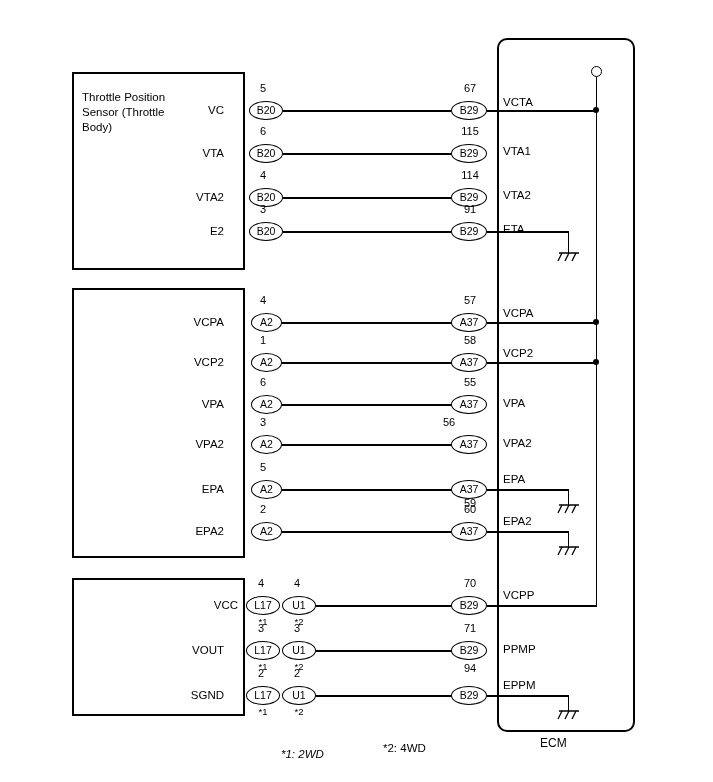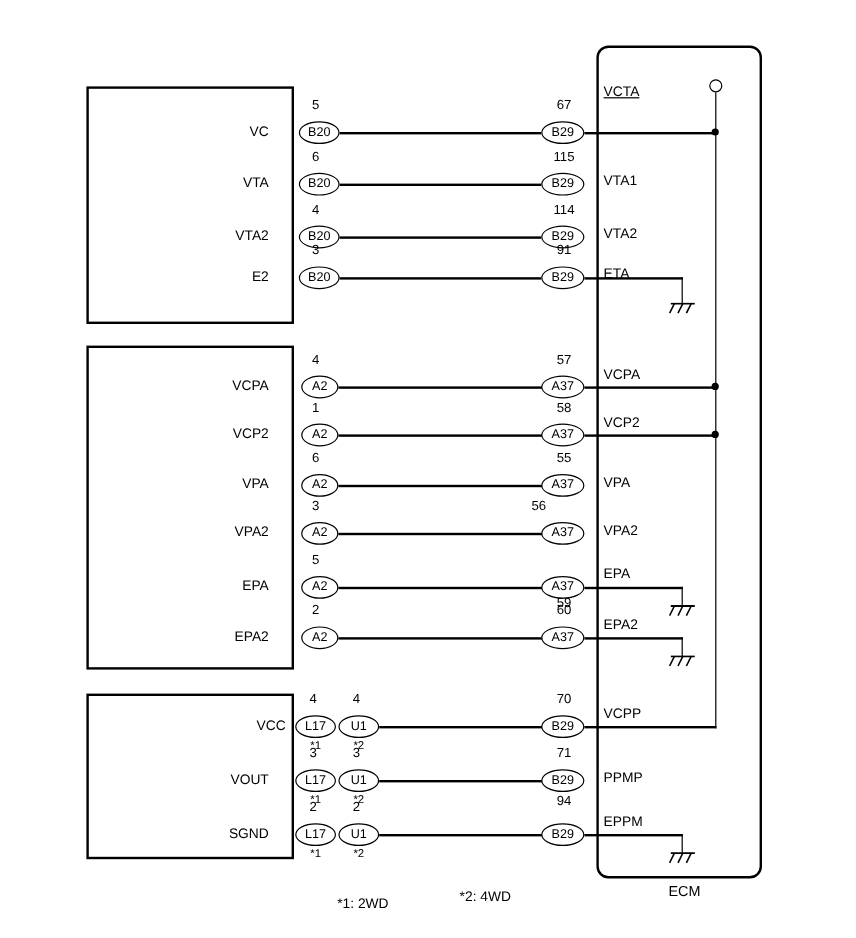--- a/index.html
+++ b/index.html
@@ -29,40 +29,43 @@
 
   .gnd{position:absolute;width:24px;height:14px;}
   .circ{position:absolute;width:11px;height:11px;border:1.5px solid #000;border-radius:50%;box-sizing:border-box;background:#fff;}
 </style>
 </head>
 <body>
 
 <div id="sheet">
 
   <div class="ecm" style="left:497px;top:38px;width:138px;height:694px;"></div>
-  <div class="ecmlabel" style="left:557px;top:736px;">ECM</div>
+  <div class="ecmlabel" style="left:540px;top:736px;">ECM</div>
 
   <div class="box" style="left:72px;top:72px;width:173px;height:198px;"></div>
+  <div class="boxlabel" style="left:82px;top:90px;width:150px;">Throttle Position
+Sensor (Throttle
+Body)</div>
 
   <div class="box" style="left:72px;top:288px;width:173px;height:270px;"></div>
 
   <div class="box" style="left:72px;top:578px;width:173px;height:138px;"></div>
 
   <div class="siglr" style="left:190px;top:104px;width:34px;">VC</div>
   <div class="num" style="left:252px;top:82px;width:22px;">5</div>
   <div class="term" style="left:249px;top:101px;width:34px;height:19px;line-height:16px;">
       <span>B20</span>
     </div>
   <div class="wire" style="left:283px;top:110px;width:168px;"></div>
   <div class="num" style="left:455px;top:82px;width:30px;">67</div>
   <div class="term" style="left:451px;top:101px;width:36px;height:19px;line-height:16px;">
       <span>B29</span>
     </div>
   <div class="wire" style="left:487px;top:110px;width:111px;"></div>
-  <div class="sig" style="left:503px;top:71px;text-decoration:underline;">VCTA</div>
+  <div class="sig" style="left:503px;top:96px;">VCTA</div>
   <div class="dot" style="left:593px;top:107px;"></div>
 
   <div class="circ" style="left:591px;top:66px;"></div>
   <div class="vwire" style="left:595.5px;top:77px;height:33px;"></div>
 
   <div class="siglr" style="left:182px;top:147px;width:42px;">VTA</div>
   <div class="num" style="left:252px;top:125px;width:22px;">6</div>
   <div class="term" style="left:249px;top:144px;width:34px;height:19px;line-height:16px;">
       <span>B20</span>
     </div>
@@ -255,16 +258,16 @@
   <div class="sig" style="left:503px;top:679px;">EPPM</div>
   <div class="wire" style="left:487px;top:695px;width:82px;"></div>
   <div class="vwire" style="left:567.5px;top:695px;height:16px;"></div>
   <svg class="gnd" style="left:557px;top:710px;" viewBox="0 0 24 14">
     <line x1="2" y1="1" x2="22" y2="1" stroke="#000" stroke-width="1.5"></line>
     <line x1="5" y1="1" x2="1" y2="9" stroke="#000" stroke-width="1.3"></line>
     <line x1="12" y1="1" x2="8" y2="9" stroke="#000" stroke-width="1.3"></line>
     <line x1="19" y1="1" x2="15" y2="9" stroke="#000" stroke-width="1.3"></line>
   </svg>
 
-  <div class="footnote" style="left:281px;top:748px;">*1: 2WD</div>
+  <div class="footnote" style="left:281px;top:748px;font-style:italic;">*1: 2WD</div>
   <div class="footnote" style="left:383px;top:742px;">*2: 4WD</div>
 
 </div>
 
 </body></html>

